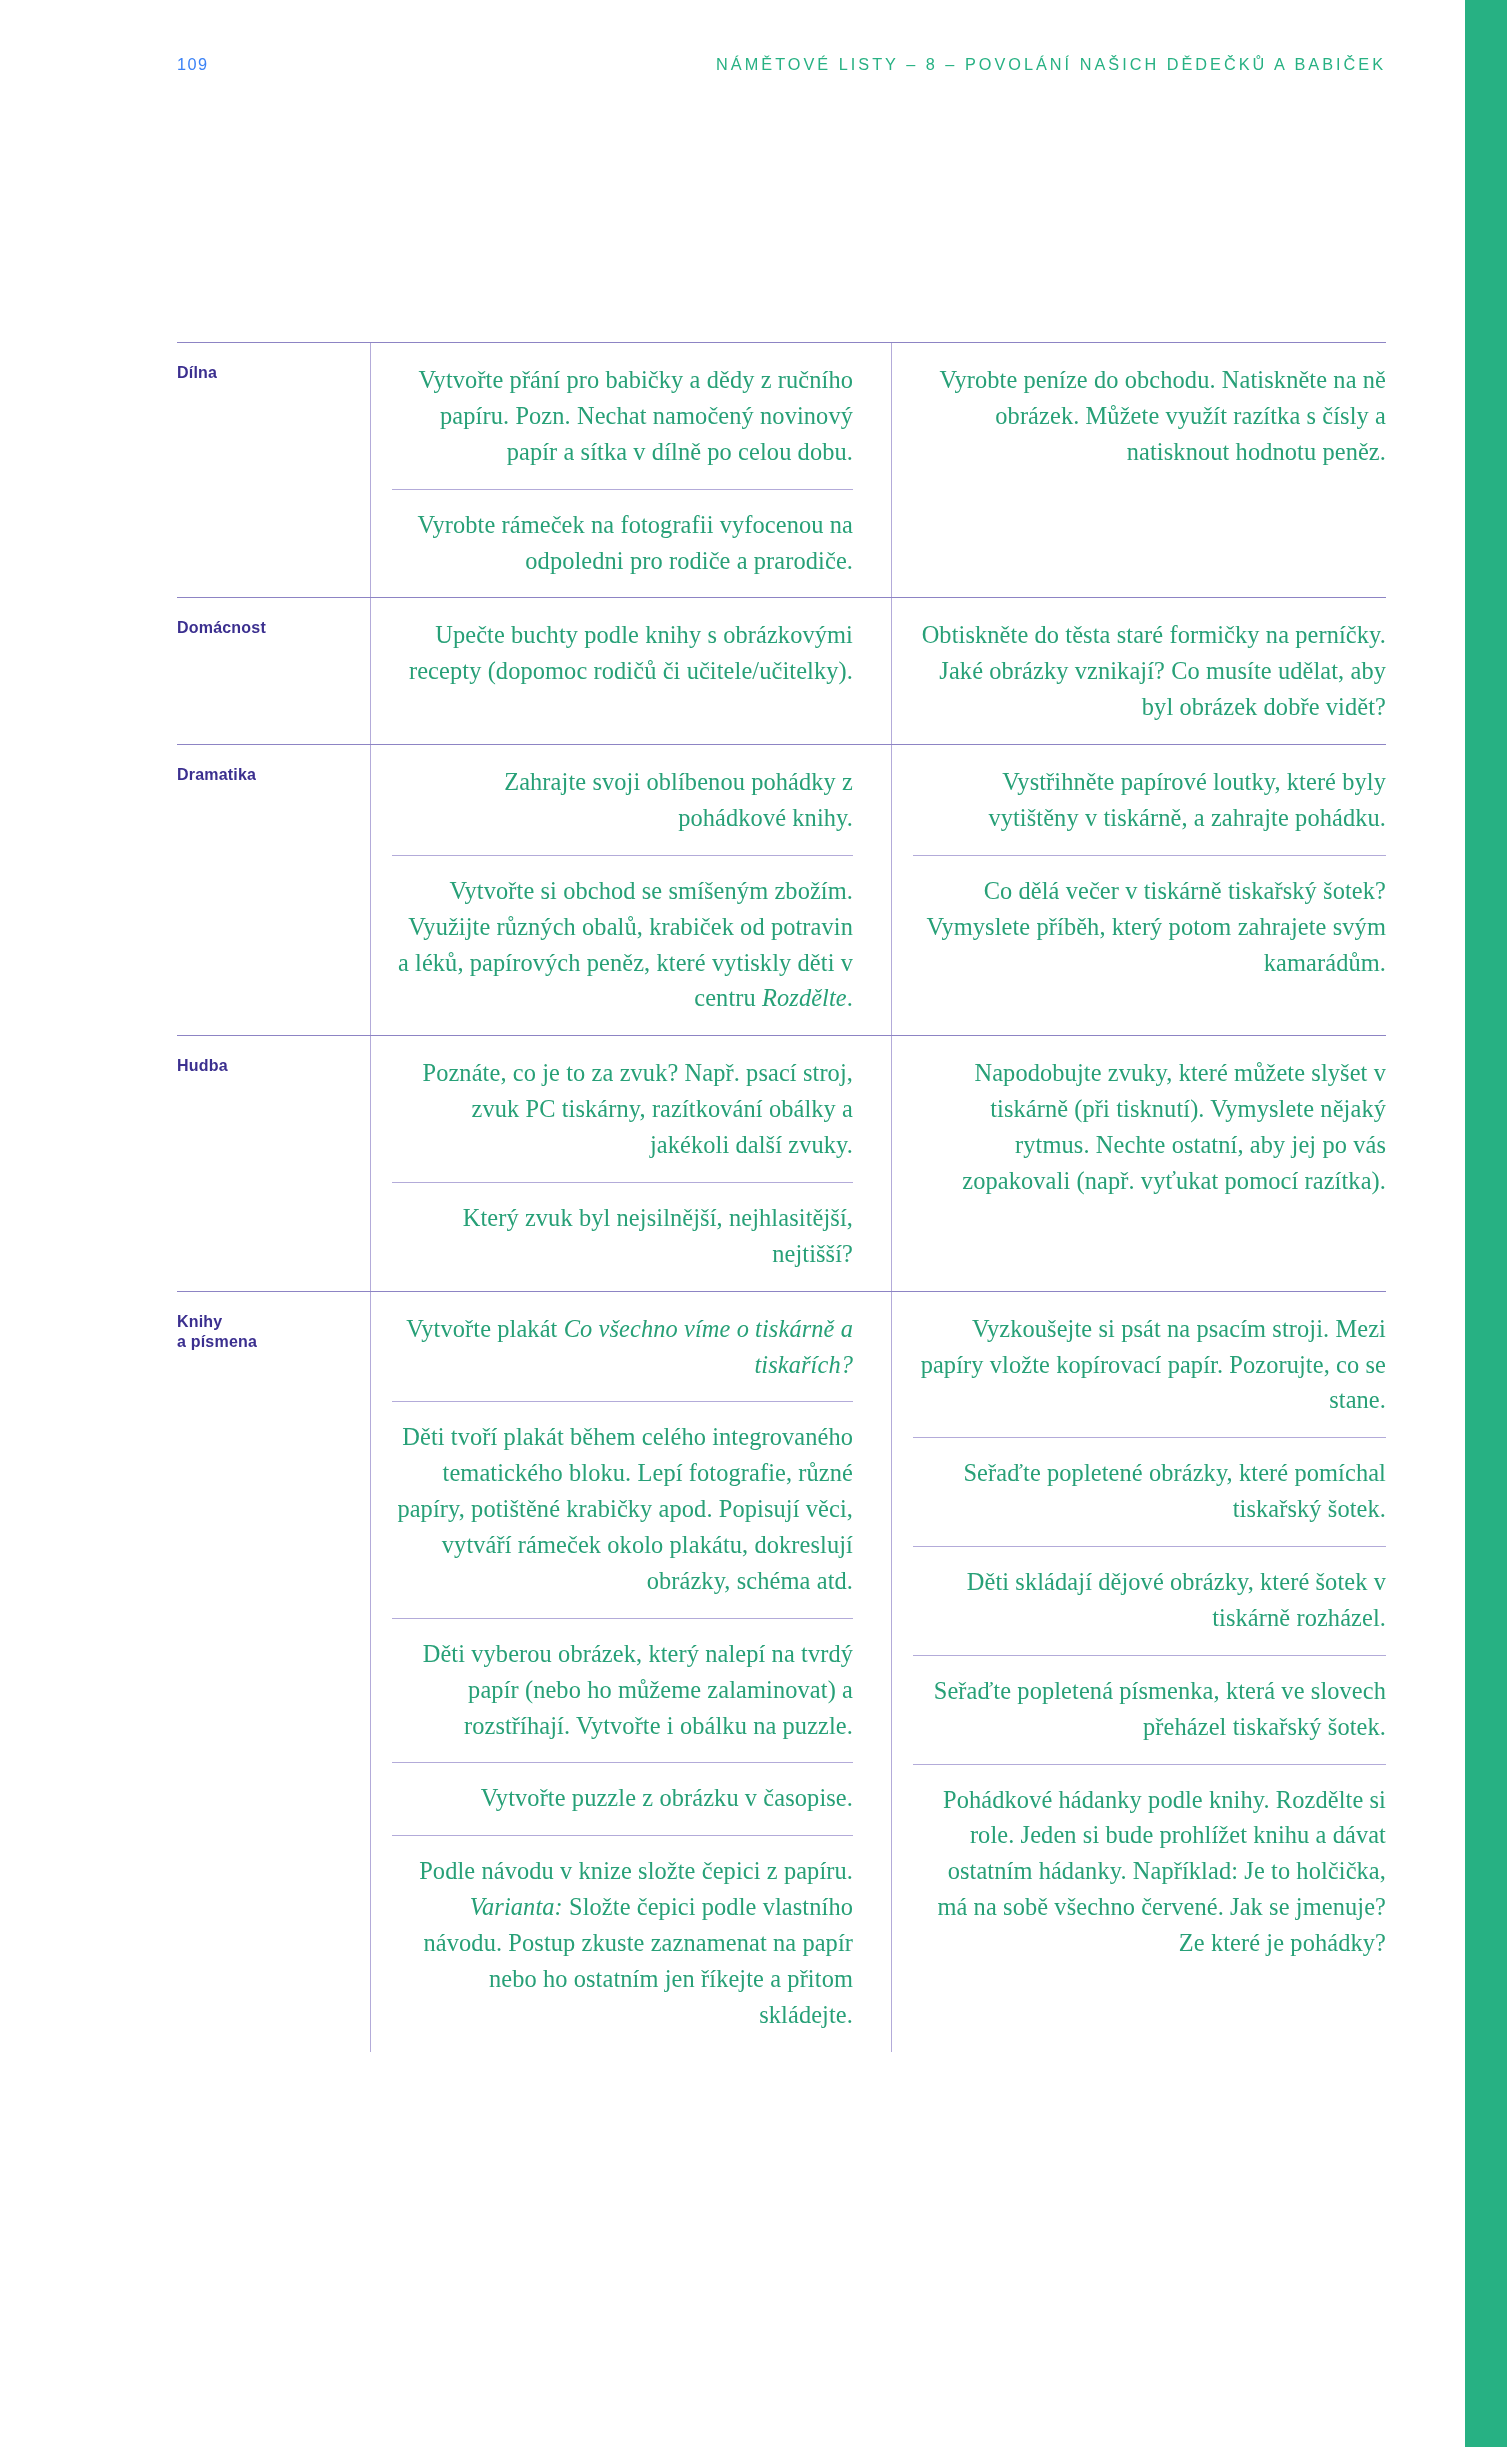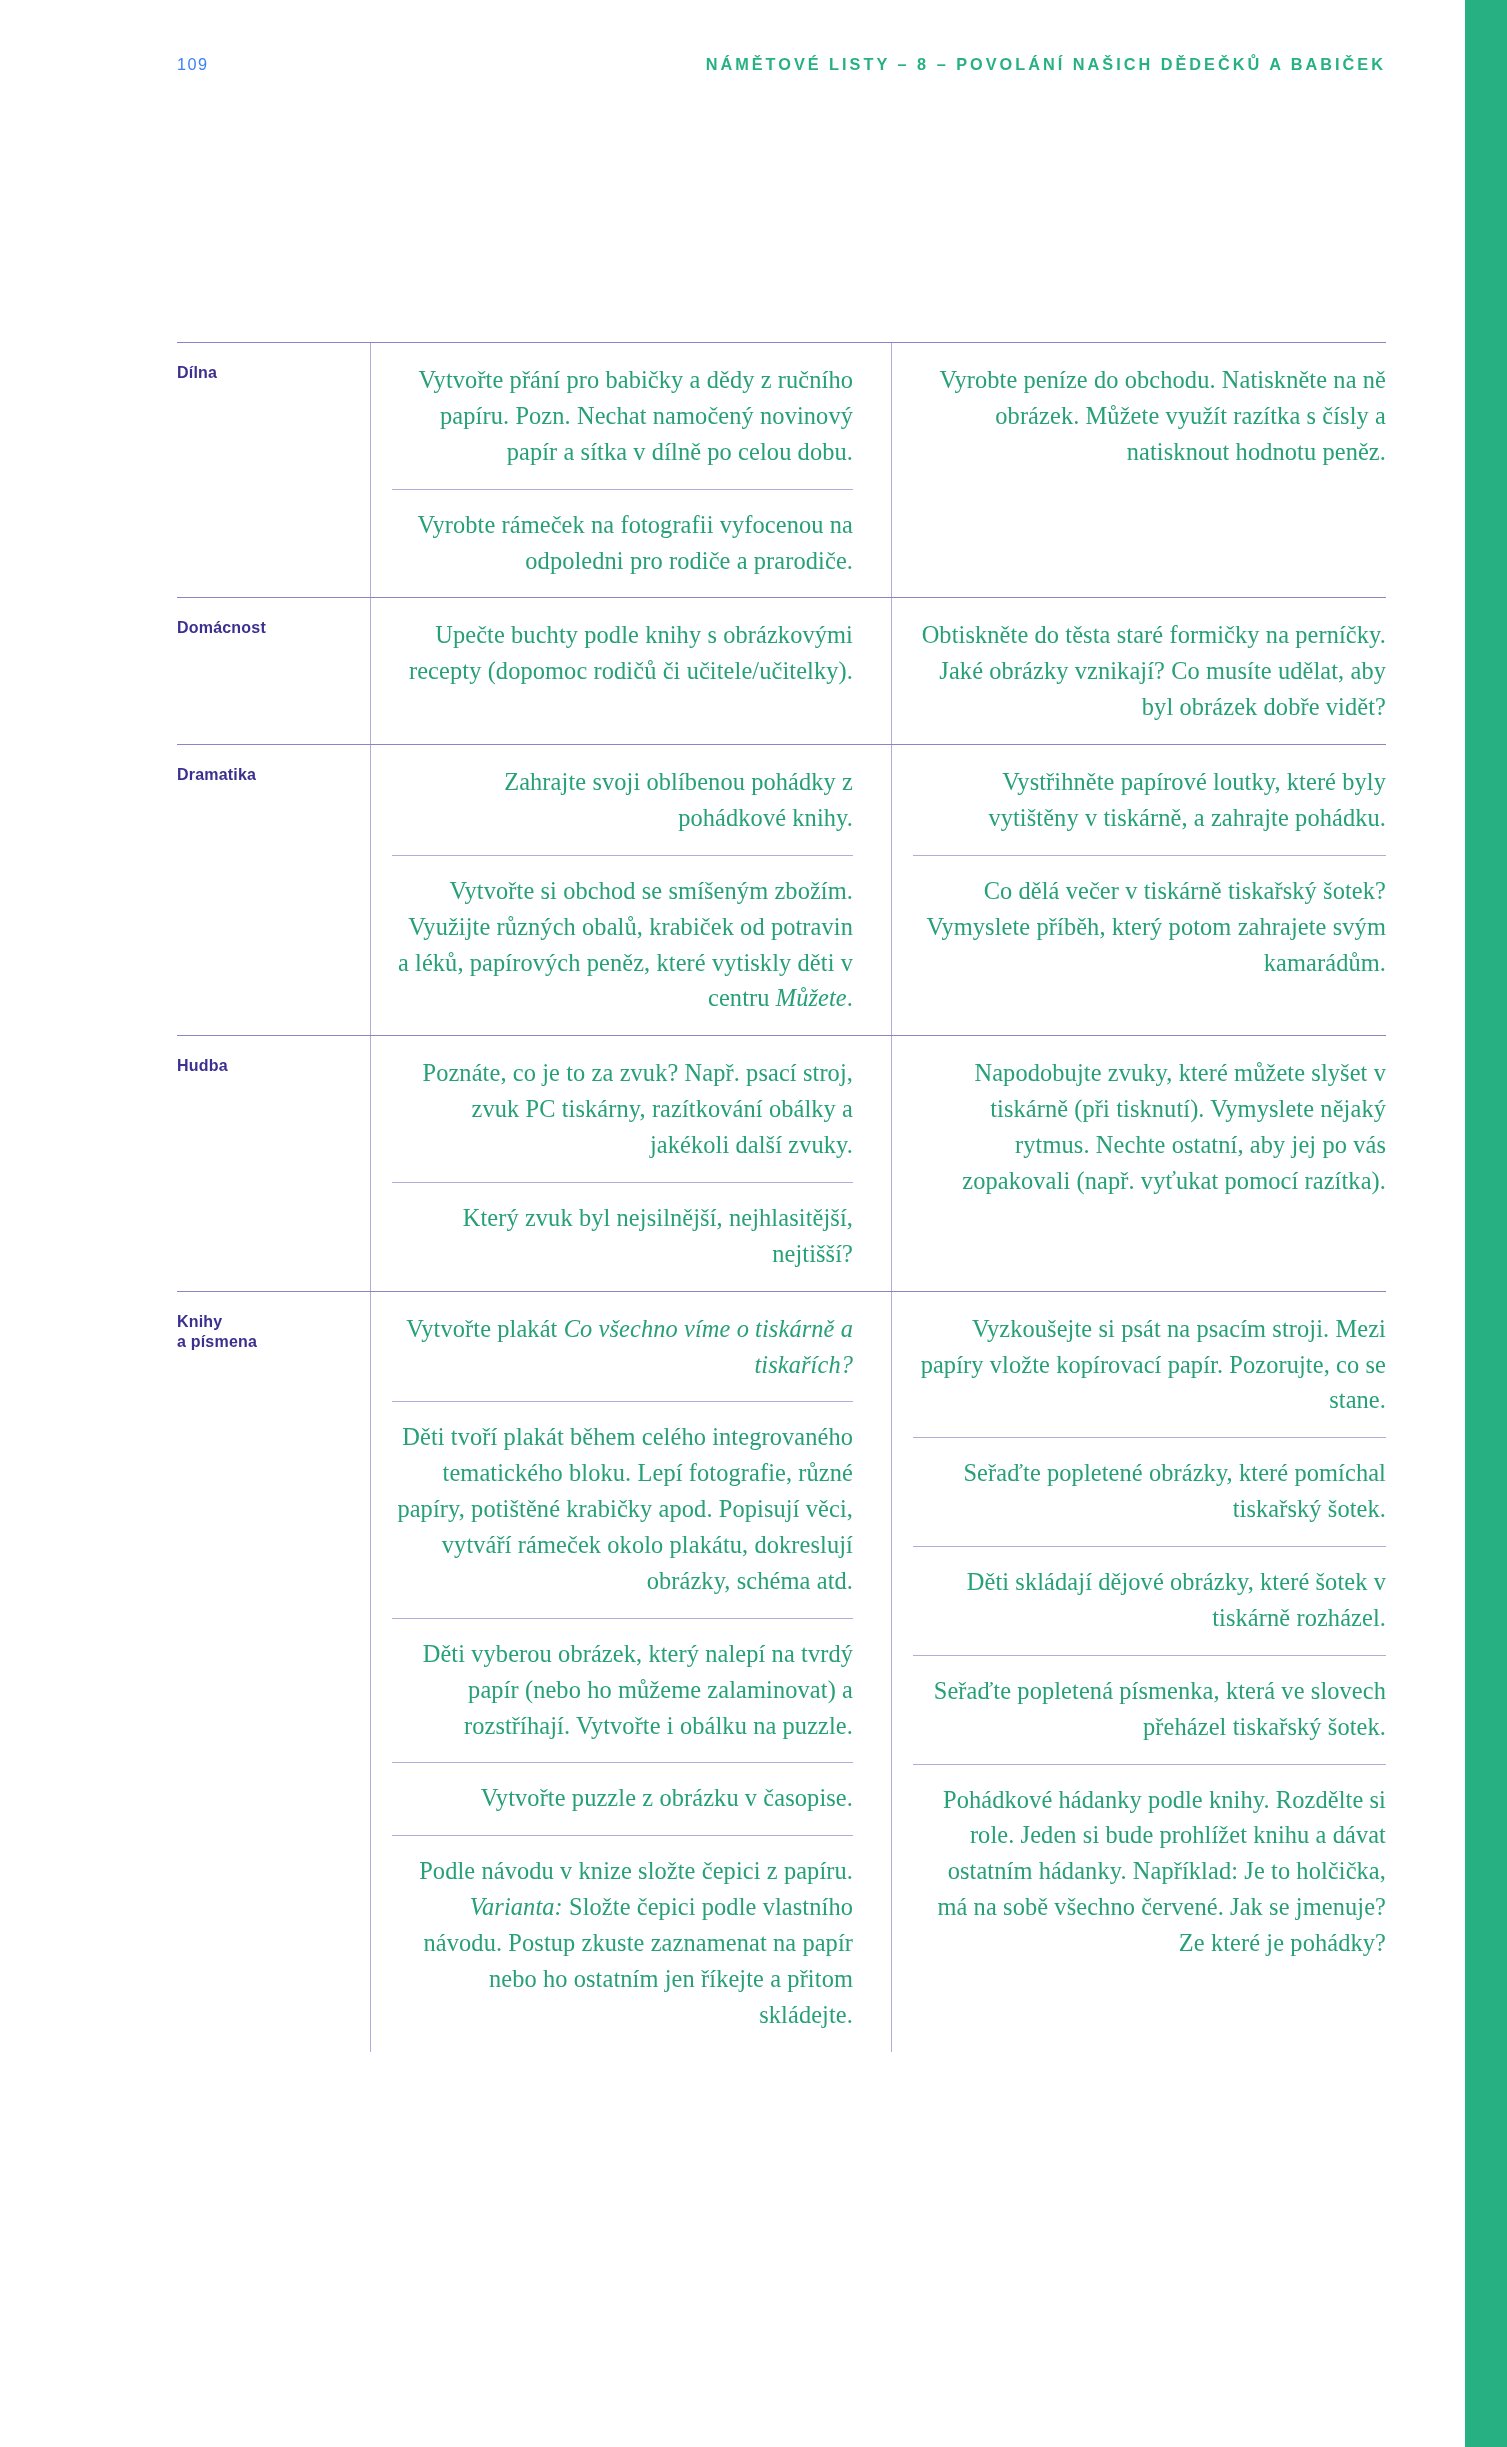--- a/index.html
+++ b/index.html
@@ -53,21 +53,20 @@
     color: #3b82f6;
     font-weight: 400;
   }
   .head-title {
     font-family: "Liberation Sans", sans-serif;
     font-size: 16.3px;
     letter-spacing: 3px;
     color: #27b183;
     text-transform: uppercase;
     white-space: nowrap;
-    font-weight: bold;
   }
 
   
   .sheet {
     position: absolute;
     top: 342px;
     left: 177px;
     width: 1209px;
   }
 
@@ -172,21 +171,21 @@
           </div>
         </div>
       </div>
       <div class="row">
         <div class="cat-col">
           <div class="cat-label">Dramatika</div>
         </div>
         <div class="tasks-col">
           <div class="col col-left">
             <div class="cell">Zahrajte svoji oblíbenou pohádky z pohádkové knihy.</div>
-            <div class="cell">Vytvořte si obchod se smíšeným zbožím. Využijte různých obalů, krabiček od potravin a léků, papírových peněz, které vytiskly děti v centru <em>Můžete</em>.</div>
+            <div class="cell">Vytvořte si obchod se smíšeným zbožím. Využijte různých obalů, krabiček od potravin a léků, papírových peněz, které vytiskly děti v centru <em>Rozdělte</em>.</div>
           </div>
           <div class="col col-right">
             <div class="cell">Vystřihněte papírové loutky, které byly vytištěny v tiskárně, a zahrajte pohádku.</div>
             <div class="cell">Co dělá večer v tiskárně tiskařský šotek? Vymyslete příběh, který potom zahrajete svým kamarádům.</div>
           </div>
         </div>
       </div>
       <div class="row">
         <div class="cat-col">
           <div class="cat-label">Hudba</div>

